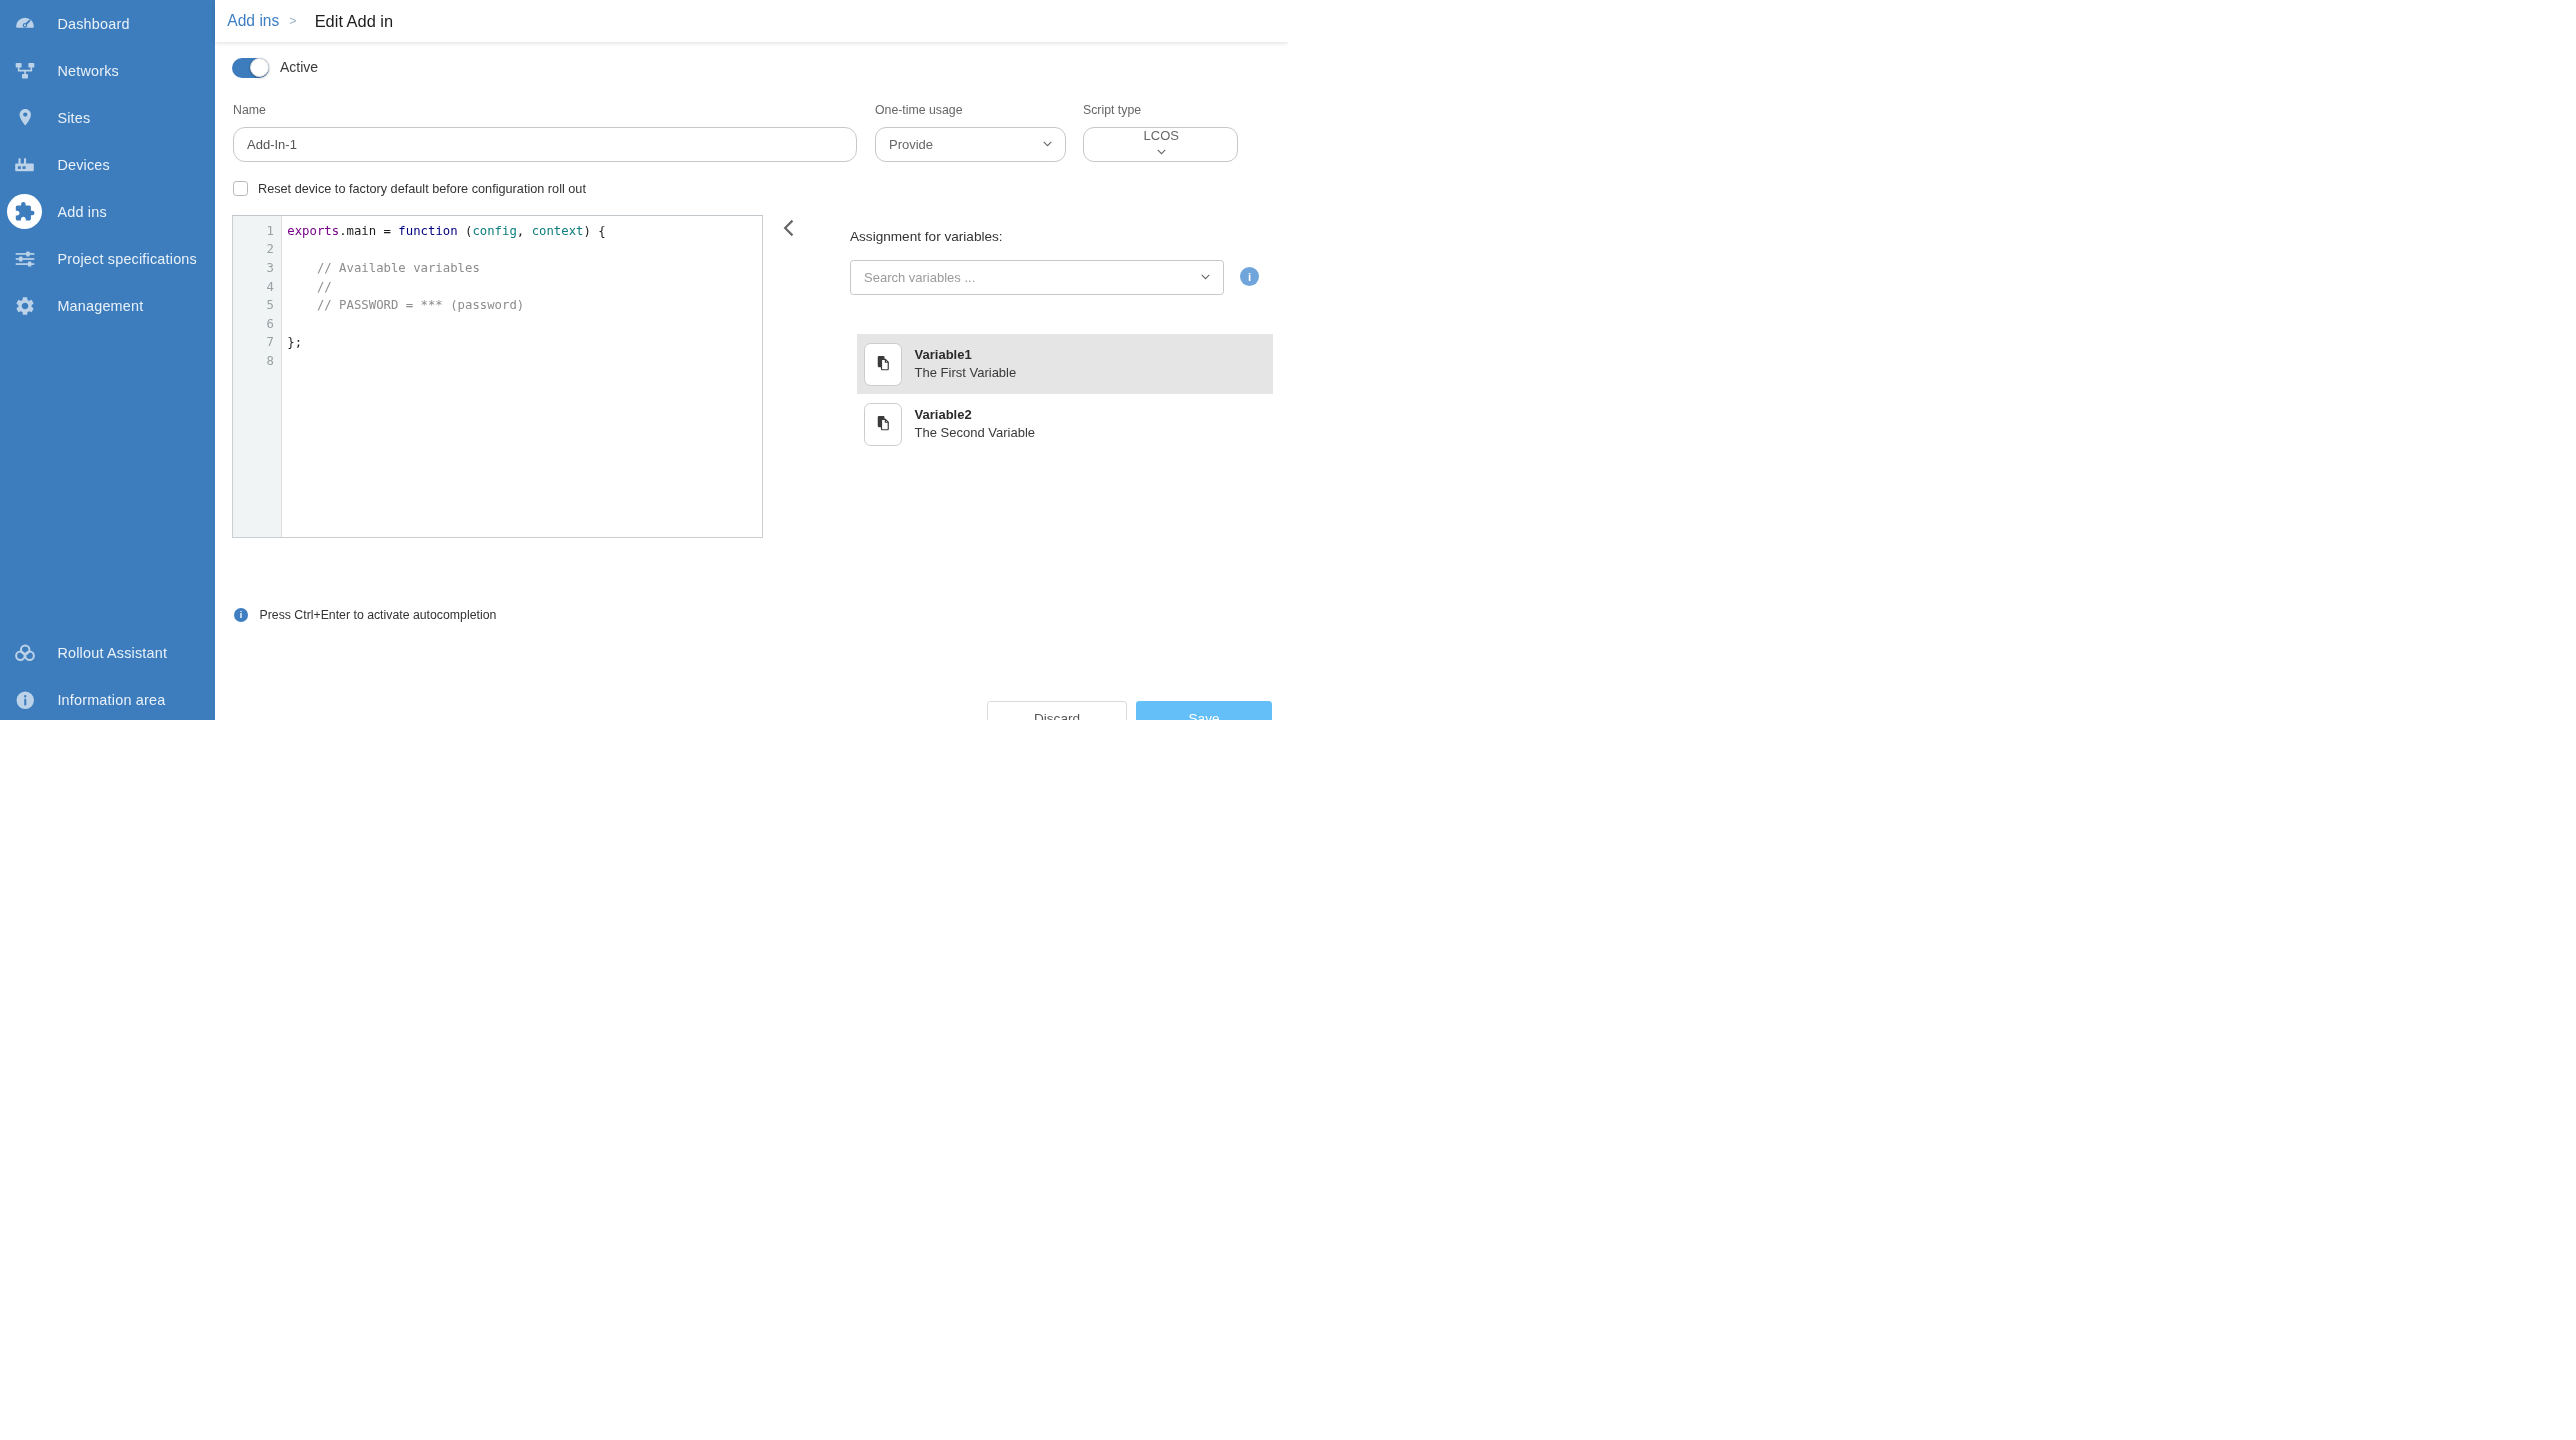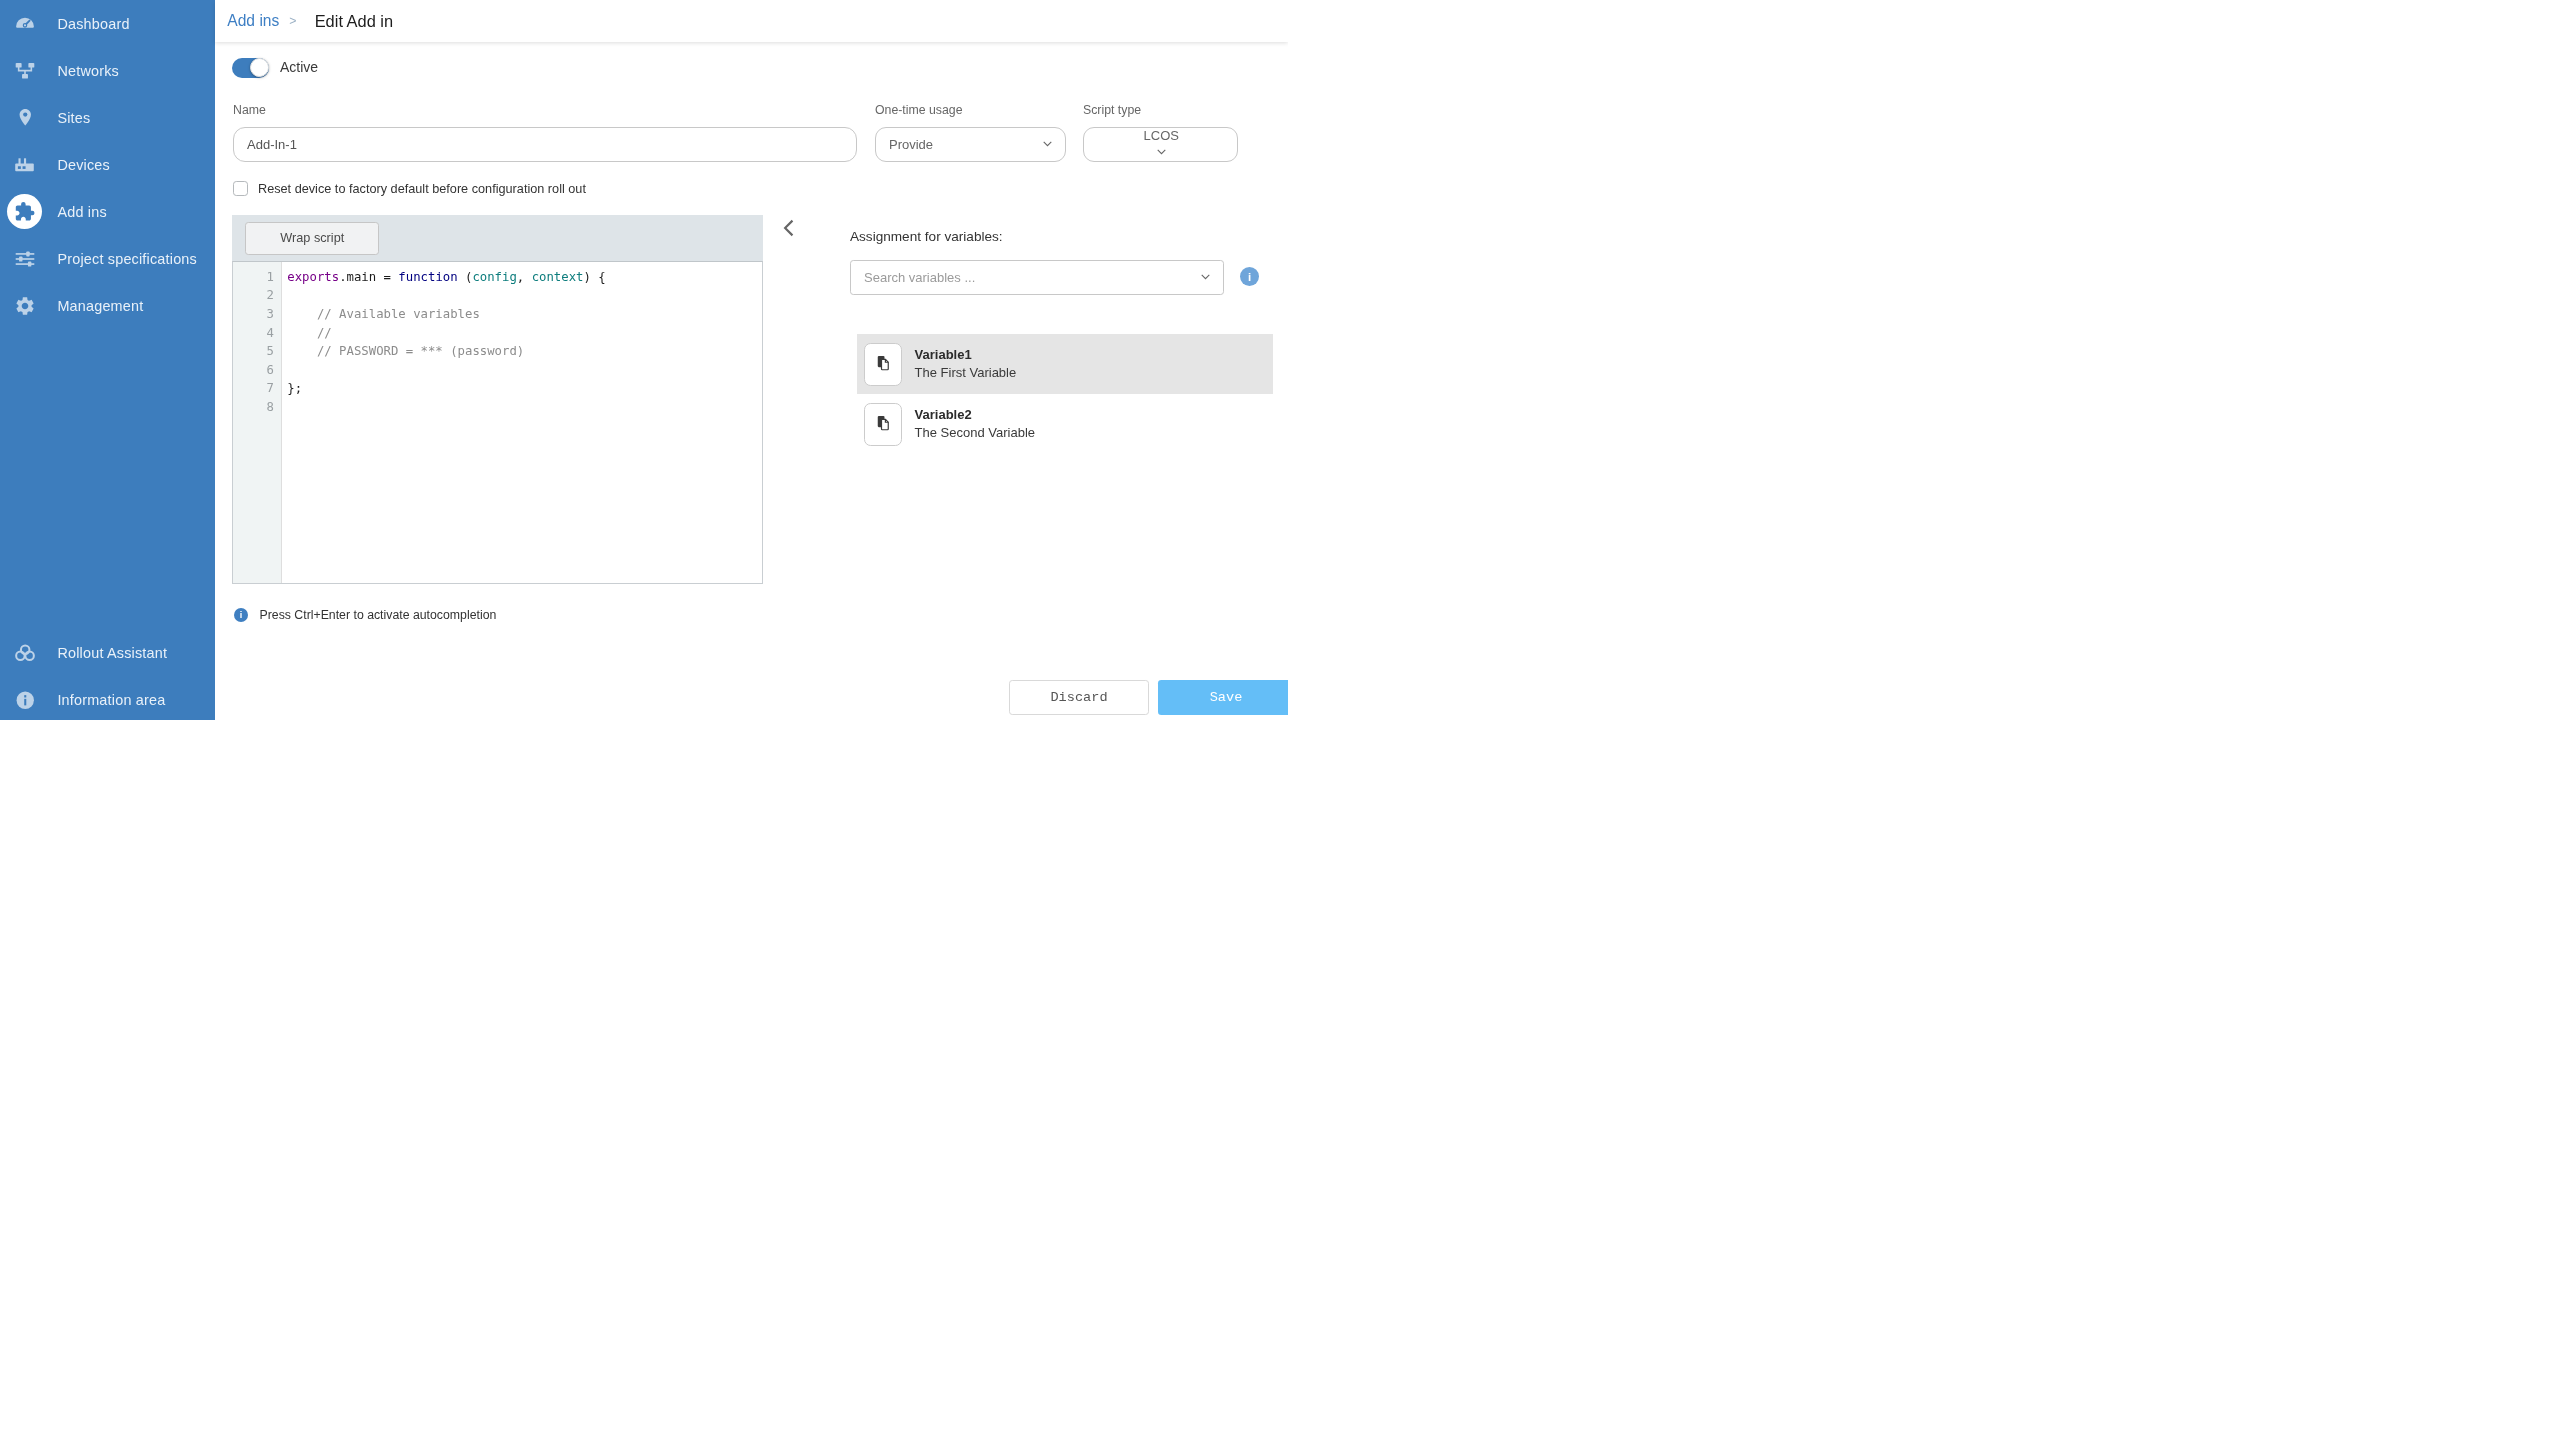--- a/index.html
+++ b/index.html
@@ -92,22 +92,22 @@
     display:flex;align-items:center;justify-content:center;cursor:pointer;flex:none;}
   .var-text{margin-left:13px;}
   .var-name{font-size:13px;font-weight:700;color:#2b2b2b;line-height:18px;}
   .var-desc{font-size:13px;color:#3a3a3a;line-height:18px;}
 
   
   .hint{position:absolute;left:19px;top:608px;display:flex;align-items:center;}
   .hint-icon{width:14px;height:14px;background:var(--c-info,#3f7fc1);font-size:9px;flex:none;}
   .hint-text{margin-left:11.5px;font-size:12.3px;color:#333;}
 
-  .btn{position:absolute;top:680px;height:35px;border-radius:3.3px;font-size:13.6px;cursor:pointer;
-    display:flex;align-items:center;justify-content:center;font-family:Liberation Mono, monospace;margin-left:22px;}
+  .btn{position:absolute;top:701px;height:35px;border-radius:3.3px;font-size:13.6px;cursor:pointer;
+    display:flex;align-items:center;justify-content:center;font-family:Liberation Sans, sans-serif;}
   .btn-discard{left:772px;width:140px;background:#fff;border:0.8px solid #d9d9d9;color:#555;}
   .btn-save{left:921px;width:136px;background:var(--c-save,#64bef7);border:none;color:#fff;}
 </style>
 </head>
 <body>
 
 <div class="page">
 
   <div class="sidebar">
     <div>
@@ -242,23 +242,20 @@
         <svg width="13" height="13" viewBox="0 0 24 24" fill="none" stroke="#666" stroke-width="2">
             <polyline points="5 9 12 16 19 9"></polyline>
           </svg>
       </span>
     </div>
 
     <div class="checkbox"></div>
     <span class="checkbox-label">Reset device to factory default before configuration roll out</span>
 
     <div class="editor">
-      <div class="editor-toolbar">
-        <button class="wrap-btn">Wrap script</button>
-      </div>
       <div class="editor-body">
         <div class="gutter">
             <div class="gn">1</div>
             <div class="gn">2</div>
             <div class="gn">3</div>
             <div class="gn">4</div>
             <div class="gn">5</div>
             <div class="gn">6</div>
             <div class="gn">7</div>
             <div class="gn">8</div>

